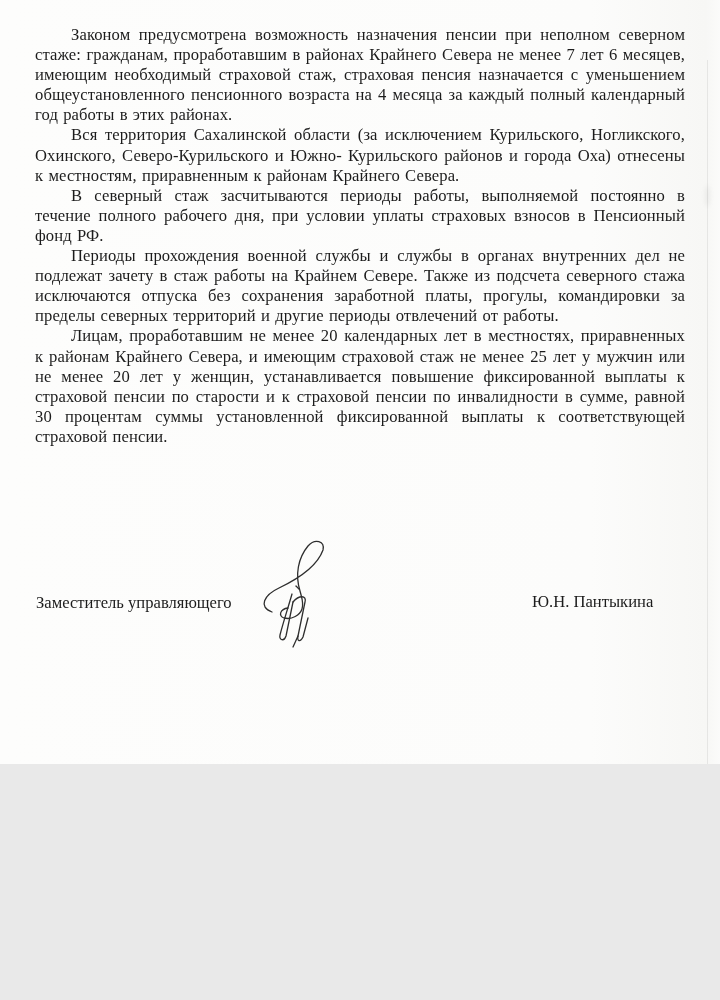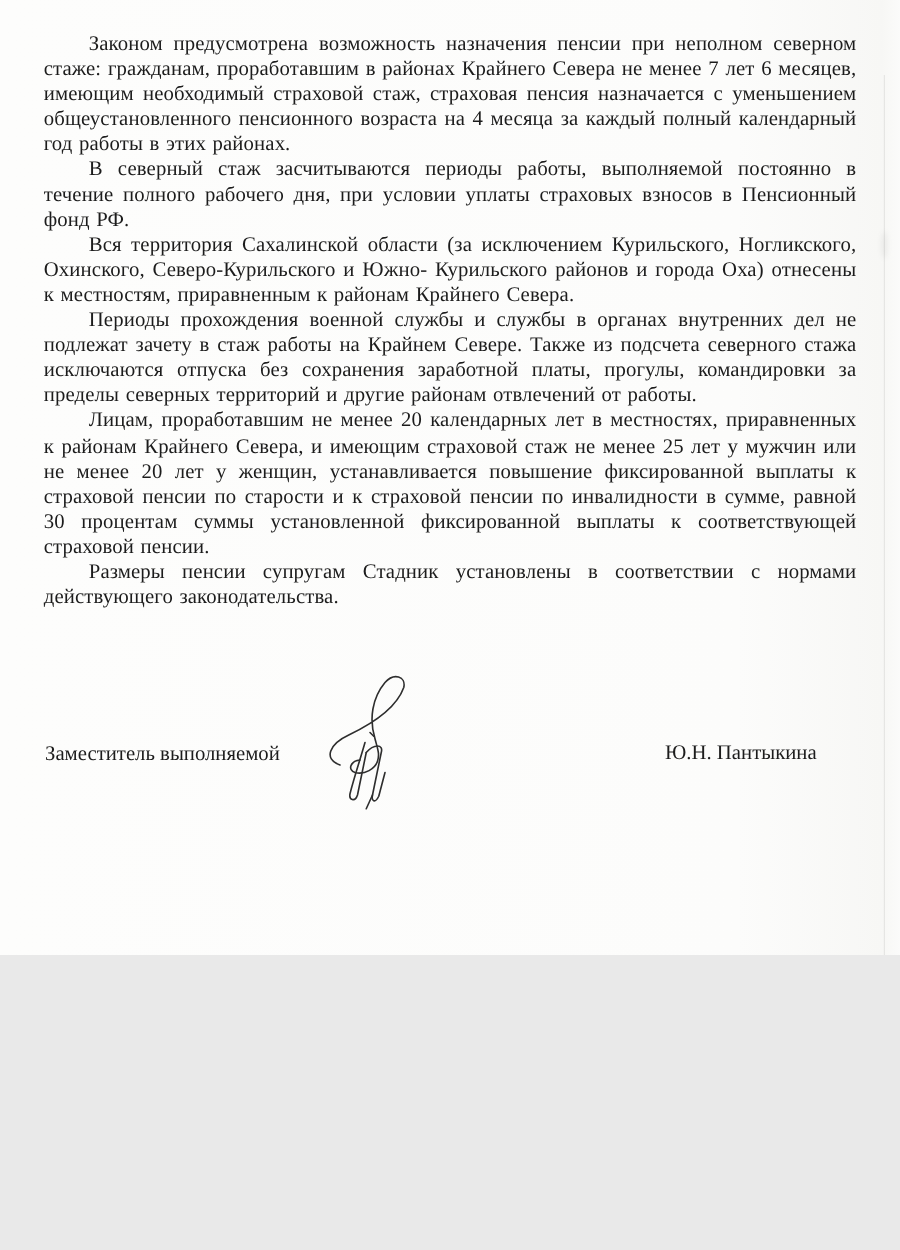--- a/index.html
+++ b/index.html
@@ -97,29 +97,28 @@
 </head>
 <body>
 
 <div class="page">
 
   <div class="scan-edge"></div>
   <div class="scan-smudge" style="right:10px; top:185px; width:5px; height:22px;"></div>
 
   <div class="doc-body">
     <p class="para">Законом предусмотрена возможность назначения пенсии при неполном северном стаже: гражданам, проработавшим в районах Крайнего Севера не менее 7 лет 6 месяцев, имеющим необходимый страховой стаж, страховая пенсия назначается с уменьшением общеустановленного пенсионного возраста на 4 месяца за каждый полный календарный год работы в этих районах.</p>
+    <p class="para">Вся территория Сахалинской области (за исключением Курильского, Ногликского, Охинского, Северо-Курильского и Южно- Курильского районов и города Оха) отнесены к местностям, приравненным к районам Крайнего Севера.</p>
     <p class="para">В северный стаж засчитываются периоды работы, выполняемой постоянно в течение полного рабочего дня, при условии уплаты страховых взносов в Пенсионный фонд РФ.</p>
-    <p class="para">Вся территория Сахалинской области (за исключением Курильского, Ногликского, Охинского, Северо-Курильского и Южно- Курильского районов и города Оха) отнесены к местностям, приравненным к районам Крайнего Севера.</p>
-    <p class="para">Периоды прохождения военной службы и службы в органах внутренних дел не подлежат зачету в стаж работы на Крайнем Севере. Также из подсчета северного стажа исключаются отпуска без сохранения заработной платы, прогулы, командировки за пределы северных территорий и другие районам отвлечений от работы.</p>
+    <p class="para">Периоды прохождения военной службы и службы в органах внутренних дел не подлежат зачету в стаж работы на Крайнем Севере. Также из подсчета северного стажа исключаются отпуска без сохранения заработной платы, прогулы, командировки за пределы северных территорий и другие периоды отвлечений от работы.</p>
     <p class="para">Лицам, проработавшим не менее 20 календарных лет в местностях, приравненных к районам Крайнего Севера, и имеющим страховой стаж не менее 25 лет у мужчин или не менее 20 лет у женщин, устанавливается повышение фиксированной выплаты к страховой пенсии по старости и к страховой пенсии по инвалидности в сумме, равной 30 процентам суммы установленной фиксированной выплаты к соответствующей страховой пенсии.</p>
-    <p class="para">Размеры пенсии супругам Стадник установлены в соответствии с нормами действующего законодательства.</p>
   </div>
 
   <div class="sig-row">
-    <span class="sig-position">Заместитель выполняемой</span>
+    <span class="sig-position">Заместитель управляющего</span>
 
     <svg class="sig-svg" width="105" height="112" viewBox="0 0 105 112" aria-hidden="true">
       <path class="ink-path" d="M20,76 C6,71 12,59 27,52 C50,41 66,28 71,14 C73,5 63,2 56,10 C46,22 43,39 48,55 C50,63 52,67 50,73 C48,79 40,84 32,82 C26,80 28,73 36,72"></path>
       <path class="ink-path" d="M40,58 C36,72 31,87 28,99 C27,104 32,106 34,100 L41,66"></path>
       <path class="ink-path" d="M41,66 C47,59 55,59 53,66 L46,100 C45,105 48,107 51,101 L56,82"></path>
       <path class="ink-path" d="M46,100 L41,111"></path>
       <path class="ink-path" d="M44,50 L47,53"></path>
     </svg>
 
     <span class="sig-name">Ю.Н. Пантыкина</span>

